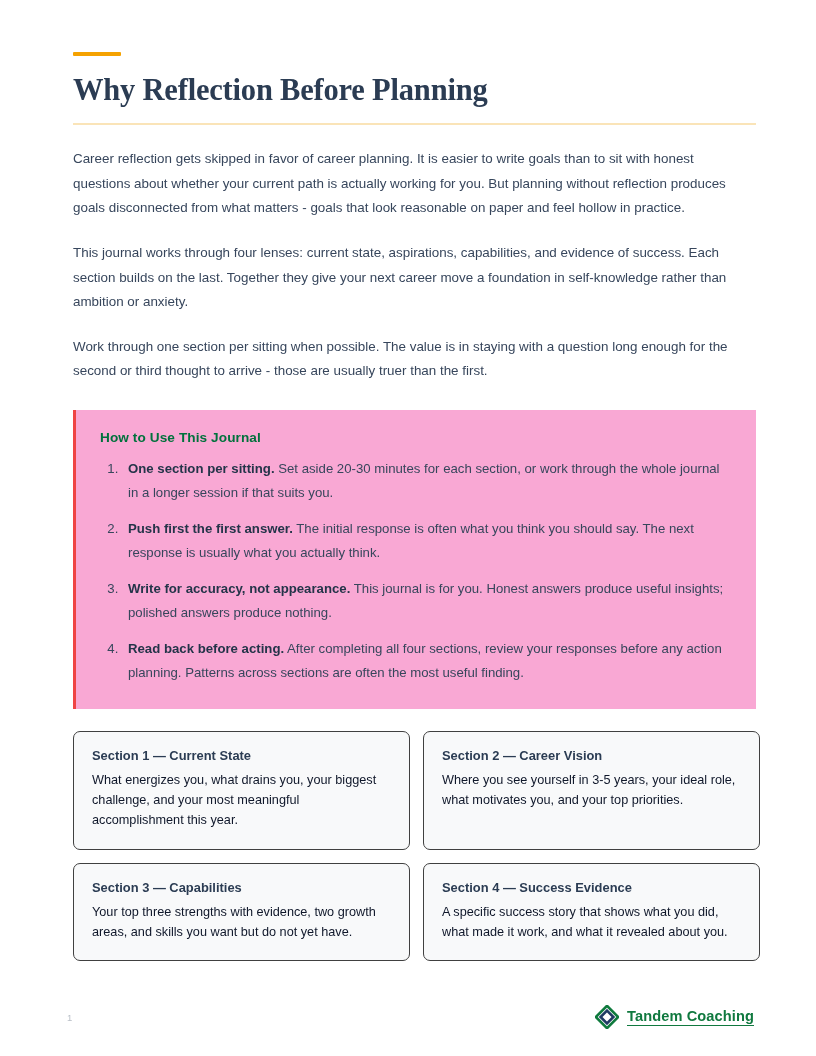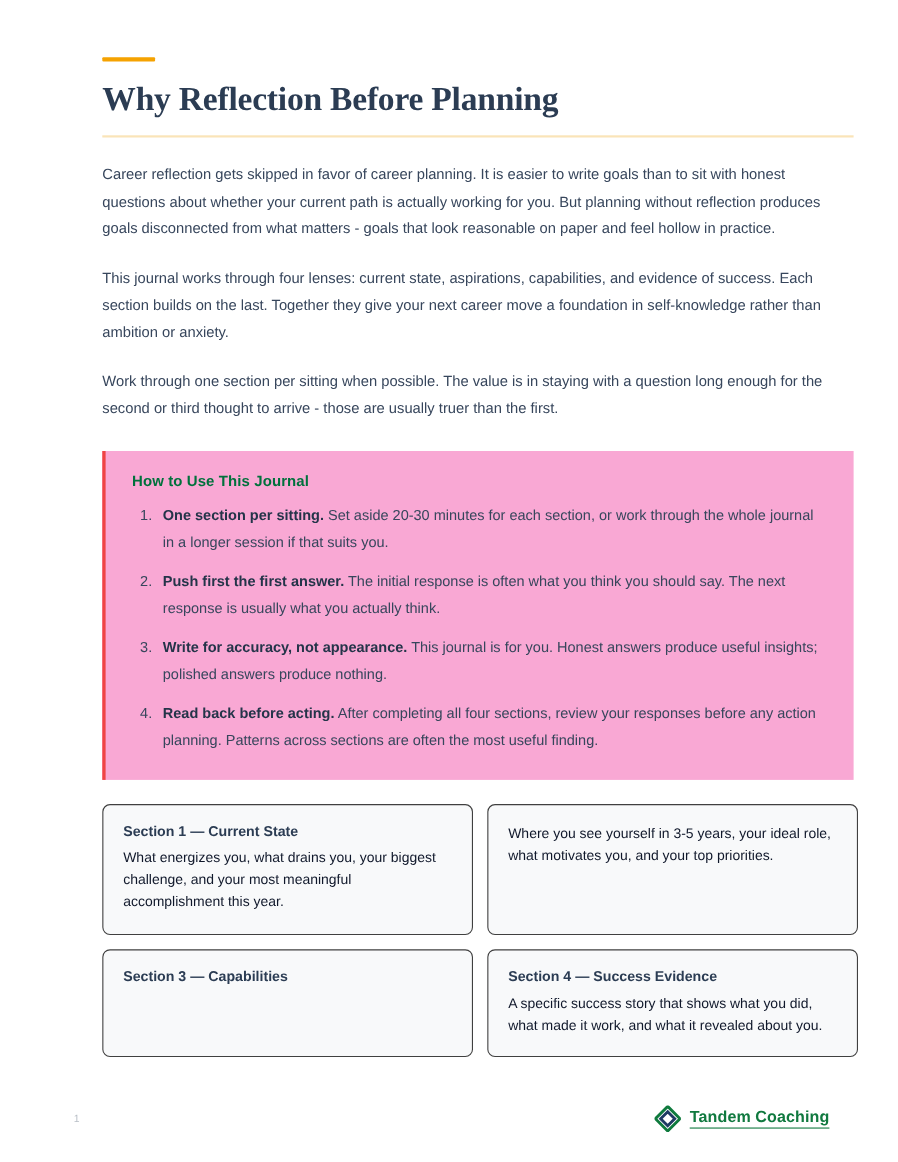--- a/index.html
+++ b/index.html
@@ -16,21 +16,21 @@
     -webkit-font-smoothing: antialiased;
   }
 
   .page {
     position: absolute;
     left: 0;
     top: 0;
     width: 816px;
     height: 1056px;
     box-sizing: border-box;
-    padding: 52px 67px 0 93px;
+    padding: 52px 67px 0 73px;
   }
 
   
   .accent-bar {
     width: 48px;
     height: 4px;
     background: #f5a201;
     border-radius: 1px;
     margin-bottom: 17px;
   }
@@ -189,24 +189,26 @@
       </li>
     </ol>
   </div>
 
   <div class="cards">
     <div class="card">
       <div class="card-title">Section 1 — Current State</div>
       <div class="card-desc">What energizes you, what drains you, your biggest challenge, and your most meaningful accomplishment this year.</div>
     </div>
     <div class="card">
+      <div class="card-title">Section 2 — Career Vision</div>
       <div class="card-desc">Where you see yourself in 3-5 years, your ideal role, what motivates you, and your top priorities.</div>
     </div>
     <div class="card">
       <div class="card-title">Section 3 — Capabilities</div>
+      <div class="card-desc">Your top three strengths with evidence, two growth areas, and skills you want but do not yet have.</div>
     </div>
     <div class="card">
       <div class="card-title">Section 4 — Success Evidence</div>
       <div class="card-desc">A specific success story that shows what you did, what made it work, and what it revealed about you.</div>
     </div>
   </div>
 
   <div class="footer">
     <div class="page-number">1</div>
     <div class="brand">

